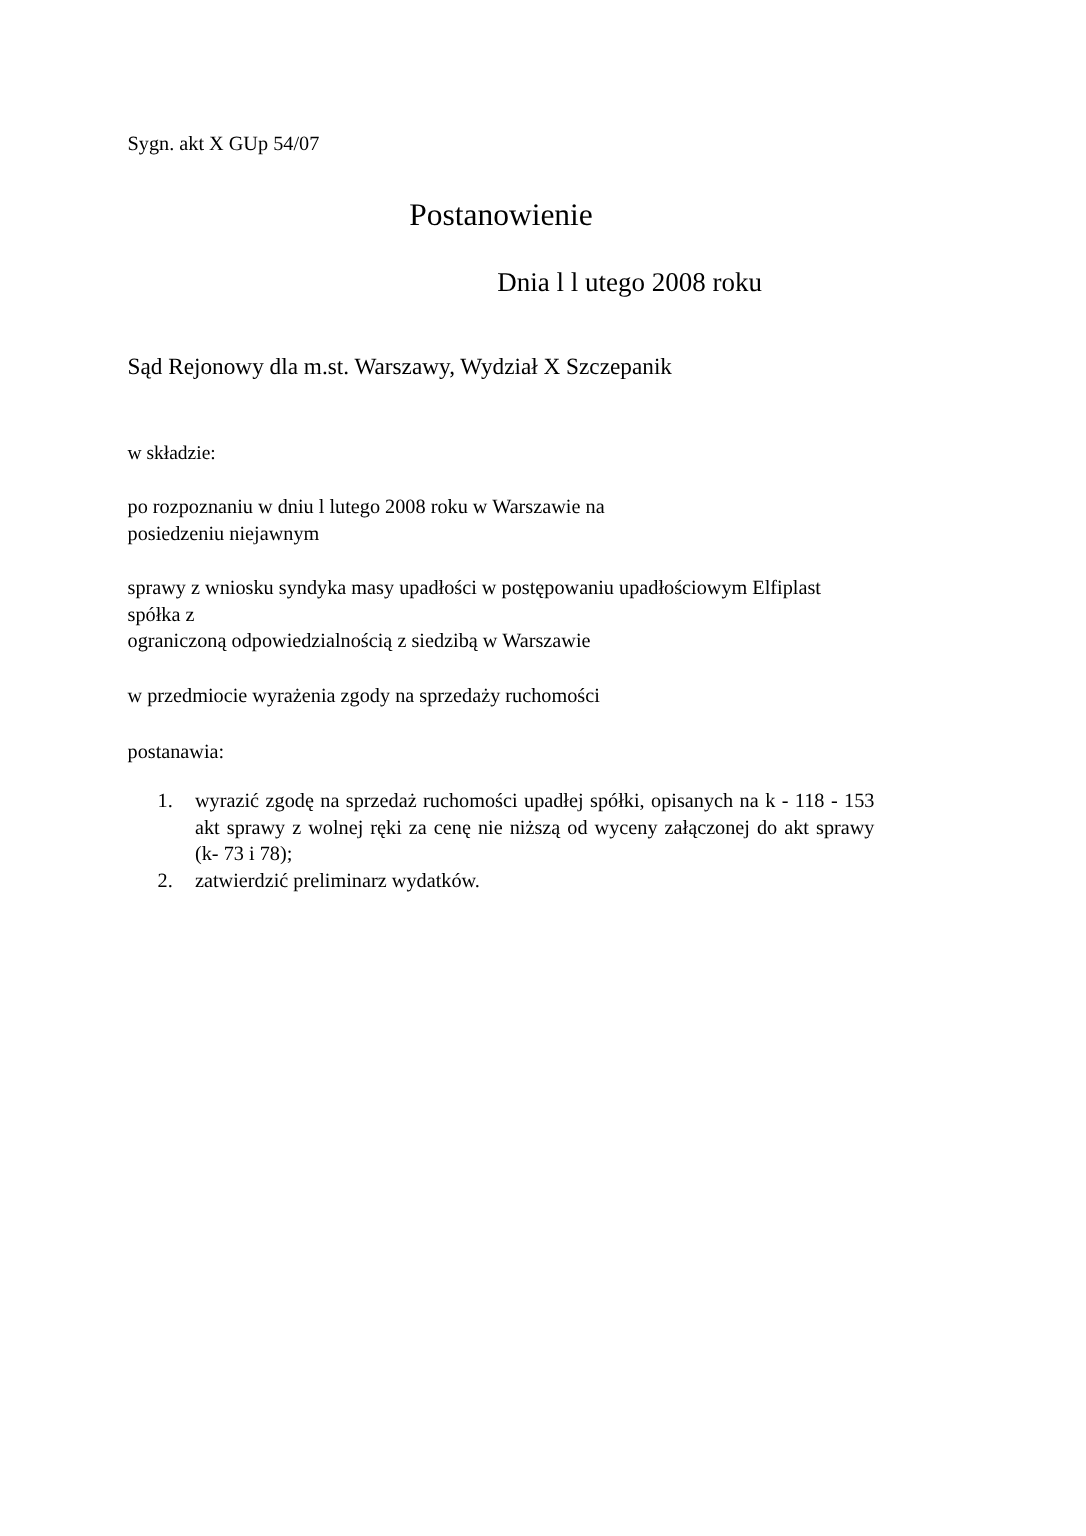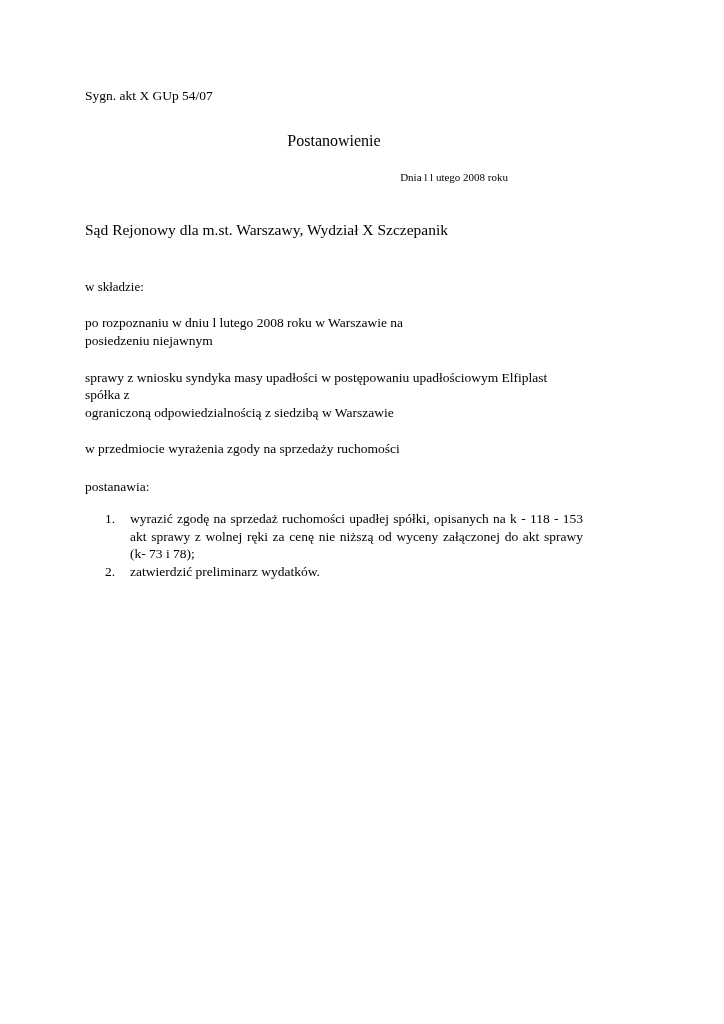--- a/index.html
+++ b/index.html
@@ -21,28 +21,28 @@
     box-sizing: border-box;
     padding: 88px 74px 0 85px;
   }
   .case-number {
     font-size: 13.5px;
     line-height: 1.25;
   }
   .doc-title {
     margin-top: 26px;
     text-align: center;
-    font-size: 16px;
+    font-size: 21px;
     line-height: 1.2;
   }
   .date-line {
     margin-top: 21px;
     text-align: right;
     padding-right: 75px;
-    font-size: 11px;
+    font-size: 18px;
     line-height: 1.25;
   }
   .court-name {
     margin-top: 35px;
     font-size: 15.5px;
     line-height: 1.25;
   }
   .composition-label {
     margin-top: 40px;
     font-size: 13px;

